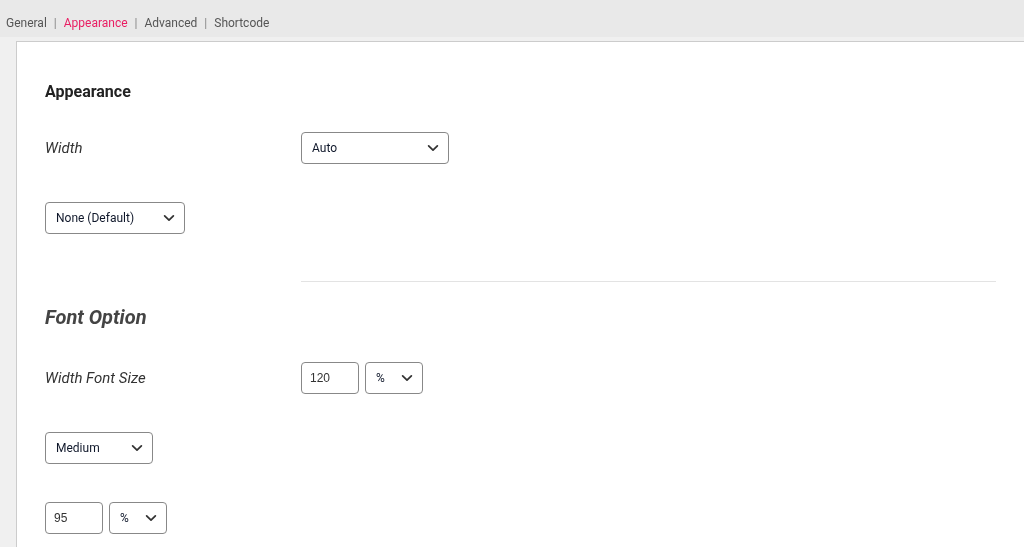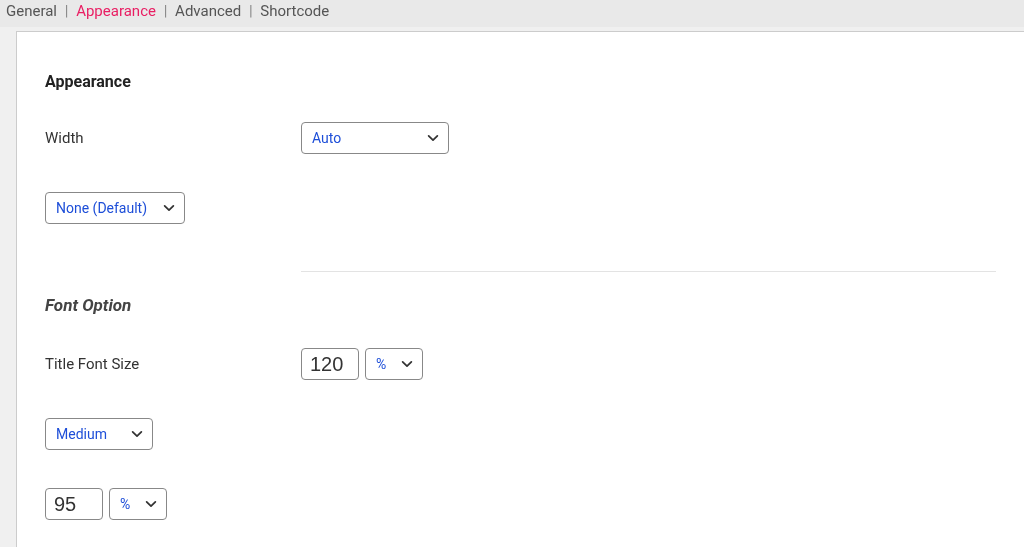--- a/index.html
+++ b/index.html
@@ -8,22 +8,22 @@
     padding: 0;
     height: 100%;
     font-family: -apple-system, BlinkMacSystemFont, "Segoe UI", Roboto, Helvetica, Arial, sans-serif;
     font-size: 15px;
     color: #333;
     background: #f0f0f0;
   }
 
   
   .tab-strip {
-    padding: 2px 6px 6px 6px;
-    font-size: 15px;
+    padding: 16px 6px 6px 6px;
+    font-size: 12px;
     color: #555;
     border-bottom: 1px solid transparent;
     background: #e9e9e9;
   }
   .tab-strip .tab {
     color: #555;
     cursor: pointer;
   }
   .tab-strip .tab.active {
     color: #e91e63; 
@@ -47,21 +47,21 @@
   .section-title {
     font-weight: 700;
     color: #222;
     margin: 16px 0 26px 0;
     font-size: 16px;
   }
 
   .font-option-title {
     font-style: italic;
     font-weight: 700;
-    font-size: 17px;
+    font-size: 20px;
     color: #444;
     margin: 38px 0 0 0;
     width: 256px;
   }
 
   .field-row {
     display: flex;
     align-items: center;
     margin: 0 0 28px 0;
     min-height: 42px;
@@ -69,20 +69,21 @@
 
   .field-row.with-divider {
     align-items: flex-start;
   }
 
   .label-col {
     width: 256px;
     padding-right: 12px;
     color: #333;
     font-size: 15px;
+    font-style: italic;
   }
 
   .control-col {
     flex: 1;
     display: flex;
     align-items: center;
     gap: 6px;
   }
 
   .divider-col {
@@ -94,22 +95,22 @@
   
   .select {
     position: relative;
     display: inline-flex;
     align-items: center;
     border: 1px solid #888;
     border-radius: 4px;
     background: #fff;
     height: 32px;
     padding: 0 30px 0 10px;
-    font-size: 14px;
-    color: #1d4ed8;
+    font-size: 12px;
+    color: #0f172a;
     cursor: pointer;
     user-select: none;
   }
   .select.w-150 { min-width: 148px; }
   .select.w-140 { min-width: 140px; }
   .select.w-110 { min-width: 108px; align-items: center; }
   .select.w-60  { min-width: 58px; }
 
   .chevron {
     position: absolute;
@@ -123,21 +124,21 @@
   .chevron svg { width: 100%; height: 100%; display: block; }
 
   
   .num-input {
     width: 58px;
     height: 32px;
     border: 1px solid #888;
     border-radius: 4px;
     background: #fff;
     padding: 0 8px;
-    font-size: 20px;
+    font-size: 12px;
     color: #333;
   }
 
 </style>
 </head>
 <body>
 
 <div class="tab-strip">
   <span class="tab">General</span>
   <span class="sep">|</span>
@@ -178,21 +179,21 @@
       </div>
     </div>
   </div>
 
   <div class="field-row with-divider">
     <div class="font-option-title">Font Option</div>
     <div class="divider-col"></div>
   </div>
 
   <div class="field-row" style="margin-top:18px;">
-    <div class="label-col">Title Font Size</div>
+    <div class="label-col">Width Font Size</div>
     <div class="control-col">
       <input class="num-input" type="text" value="120" style="">
       <div class="select w-60">
         <span>%</span>
         <span class="chevron">
           <svg viewBox="0 0 16 16">
               <path d="M3 5.5l5 5 5-5" fill="none" stroke="#333" stroke-width="2" stroke-linecap="round" stroke-linejoin="round"></path>
             </svg>
         </span>
       </div>

